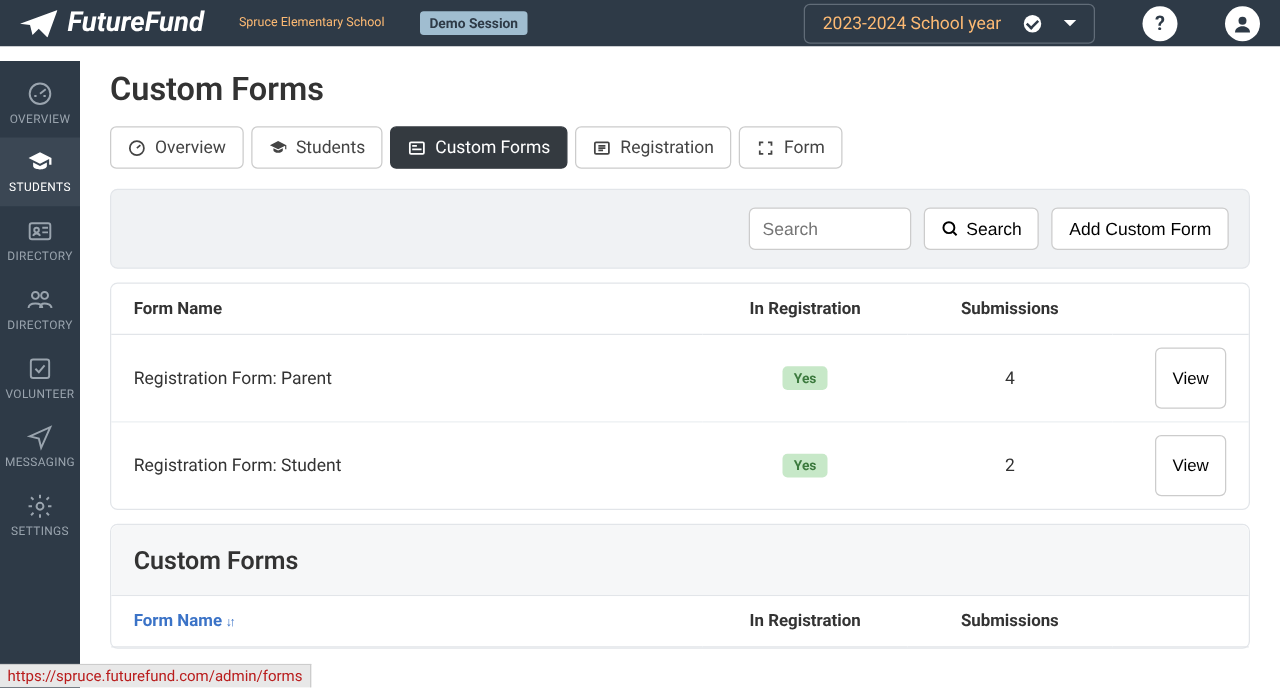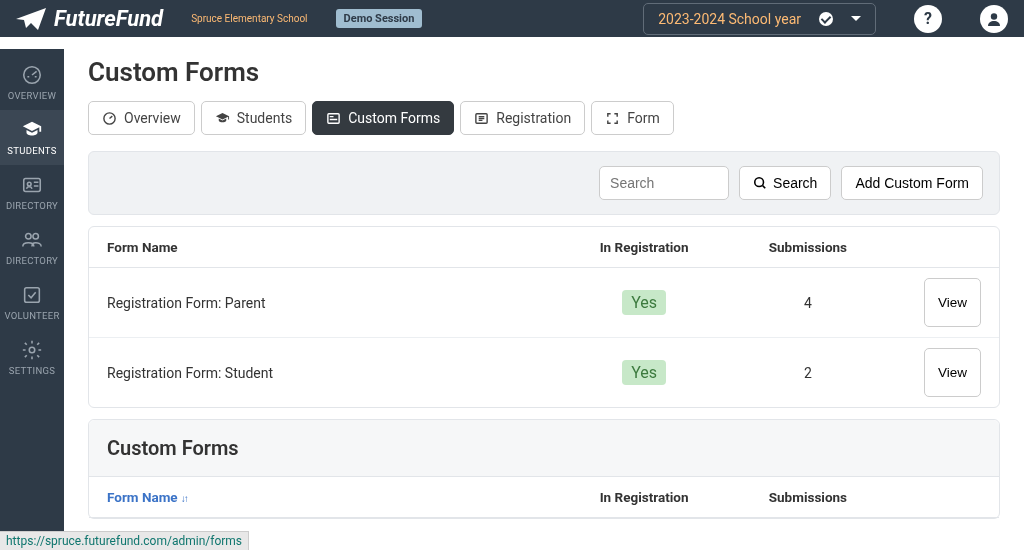--- a/index.html
+++ b/index.html
@@ -30,26 +30,26 @@
 .text-input{width:130px;padding:8px 10px;border:1px solid #ccc;border-radius:5px;font-size:14px;background:#fff}
 .btn{padding:8px 13px;border:1px solid #ccc;border-radius:5px;background:#fff;font-size:14px;display:flex;align-items:center;gap:6px;cursor:pointer}
 .section-head{padding:16px 18px;font-size:20px;font-weight:600;color:#333;background:#f6f7f8;border-bottom:1px solid #e2e5e9;border-radius:6px 6px 0 0}
 .tbl{width:100%;border-collapse:collapse}
 .tbl th{text-align:left;font-size:13.5px;font-weight:700;padding:12px 18px;border-bottom:1px solid #e2e5e9;color:#333}
 .tbl th.center{text-align:center}
 .tbl td{padding:10px 18px;border-bottom:1px solid #eceff2;font-size:14px;color:#333}
 .tbl td.center{text-align:center}
 .tbl td.right{text-align:right}
 .tbl tr:last-child td{border-bottom:none}
-.pill{display:inline-block;padding:3px 9px;border-radius:4px;font-size:16px;font-weight:400}
+.pill{display:inline-block;padding:3px 9px;border-radius:4px;font-size:11px;font-weight:700}
 .pill.yes{background:#c7e8c8;color:#3c7a3e}
 .view-btn{padding:16px 13px;border:1px solid #ccc;border-radius:5px;font-size:13.5px;background:#fff;cursor:pointer}
 .sortable{color:#3b73c7;font-weight:700;cursor:pointer}
 .sortable .sort-icons{font-size:10px;letter-spacing:-2px;margin-left:3px}
-.statusbar{position:fixed;bottom:0;left:0;background:#e8e8e8;color:#0f766e;font-size:12px;padding:2px 6px;border-top:1px solid #ccc;border-right:1px solid #ccc;z-index:5}
+.statusbar{position:fixed;bottom:0;left:0;background:#e8e8e8;color:#b91c1c;font-size:12px;padding:2px 6px;border-top:1px solid #ccc;border-right:1px solid #ccc;z-index:5}
 </style>
 </head>
 <body>
 
 <div class="topbar">
   <div class="logo">
     <svg viewBox="0 0 30 22" fill="#fff">
         <path d="M0 11 L30 0 L22 22 L15 15 L10 20 L8 12 Z"></path>
       </svg>
     <span>FutureFund</span>
@@ -103,20 +103,26 @@
   </div>
   <div class="sb-item">
     <svg viewBox="0 0 24 24" fill="none" stroke="currentColor" stroke-width="1.7">
         <rect x="4" y="4" width="16" height="16" rx="2"></rect>
         <path d="M8 12l3 3 5-6"></path>
       </svg>
     <span>VOLUNTEER</span>
   </div>
   <div class="sb-item">
     <svg viewBox="0 0 24 24" fill="none" stroke="currentColor" stroke-width="1.7">
+        <path d="M3 11l18-8-8 18-2-8-8-2z"></path>
+      </svg>
+    <span>MESSAGING</span>
+  </div>
+  <div class="sb-item">
+    <svg viewBox="0 0 24 24" fill="none" stroke="currentColor" stroke-width="1.7">
         <circle cx="12" cy="12" r="3"></circle>
         <path d="M12 2v3M12 19v3M4.2 4.2l2.1 2.1M17.7 17.7l2.1 2.1M2 12h3M19 12h3M4.2 19.8l2.1-2.1M17.7 6.3l2.1-2.1"></path>
       </svg>
     <span>SETTINGS</span>
   </div>
 </div>
 
 <div class="main">
   <h1 class="page-title">Custom Forms</h1>
 

